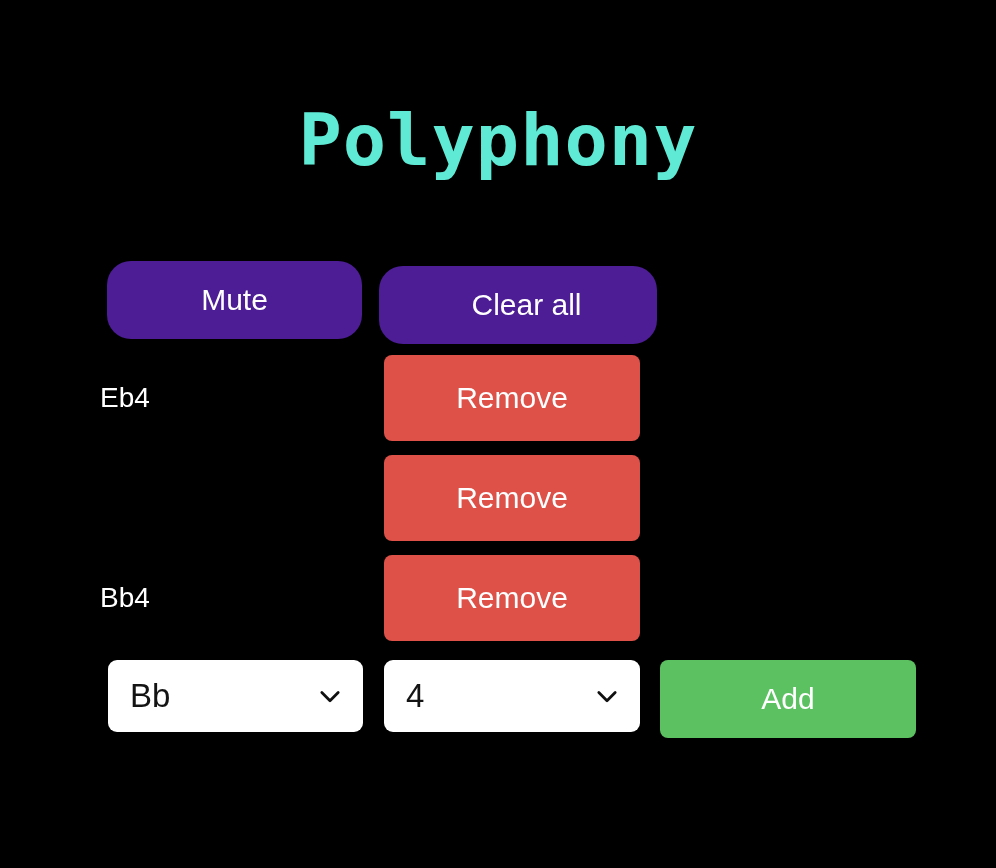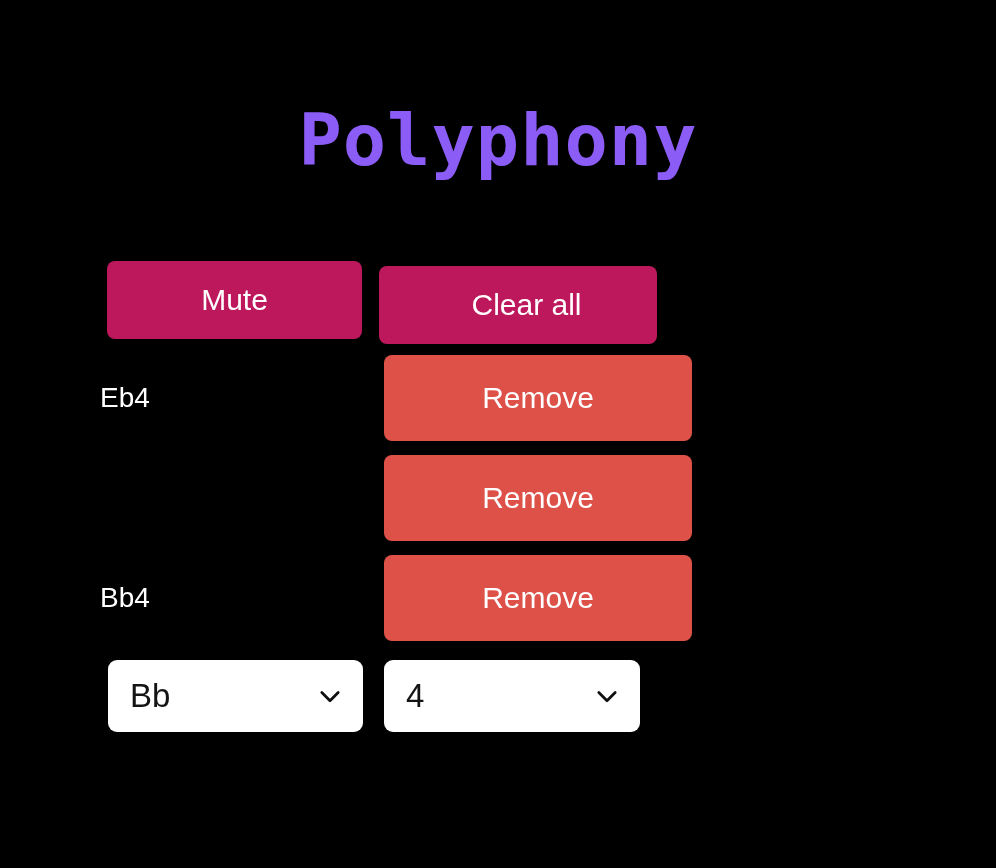--- a/index.html
+++ b/index.html
@@ -16,21 +16,21 @@
     position: relative;
   }
 
   
   .page-title {
     position: absolute;
     left: 0;
     top: 95px;
     width: 996px;
     text-align: center;
-    color: #8b5cf6;
+    color: #5eead4;
     font-family: "DejaVu Sans Mono", "Liberation Mono", monospace;
     font-size: 72px;
     font-weight: bold;
     letter-spacing: 1px;
     line-height: 90px;
     white-space: nowrap;
   }
 
   
   .btn {
@@ -42,21 +42,21 @@
     font-weight: 400;
     text-align: center;
     cursor: pointer;
     display: flex;
     align-items: center;
     justify-content: center;
     line-height: 1;
     padding: 0;
   }
 
-  .btn-blue  { background: #be185d; }
+  .btn-blue  { background: #4c1d95; border-radius: 24px; }
   .btn-red   { background: #dd5149; }
   .btn-green { background: #5cc161; }
 
   
   .mute-button {
     position: absolute;
     left: 107px;
     top: 261px;
     width: 255px;
     height: 78px;
@@ -93,21 +93,21 @@
     color: #ffffff;
     font-size: 28px;
     font-family: "Liberation Sans", sans-serif;
     white-space: nowrap;
   }
 
   .remove-button {
     position: absolute;
     left: 384px;
     top: 0;
-    width: 308px;
+    width: 256px;
     height: 86px;
     font-size: 30px;
   }
 
   
   .add-row {
     position: absolute;
     left: 0;
     top: 660px;
     width: 996px;
@@ -194,13 +194,14 @@
 
   <div class="select-wrap select-octave">
     <span class="select-value">4</span>
     <span class="chevron-down-icon">
       <svg width="28" height="28" viewBox="0 0 24 24" fill="none" stroke="#101010" stroke-width="2.4" stroke-linecap="round" stroke-linejoin="round">
         <polyline points="5,9 12,16 19,9"></polyline>
       </svg>
     </span>
   </div>
 
+  <button class="btn btn-green add-button">Add</button>
 </div>
 
 </body></html>

